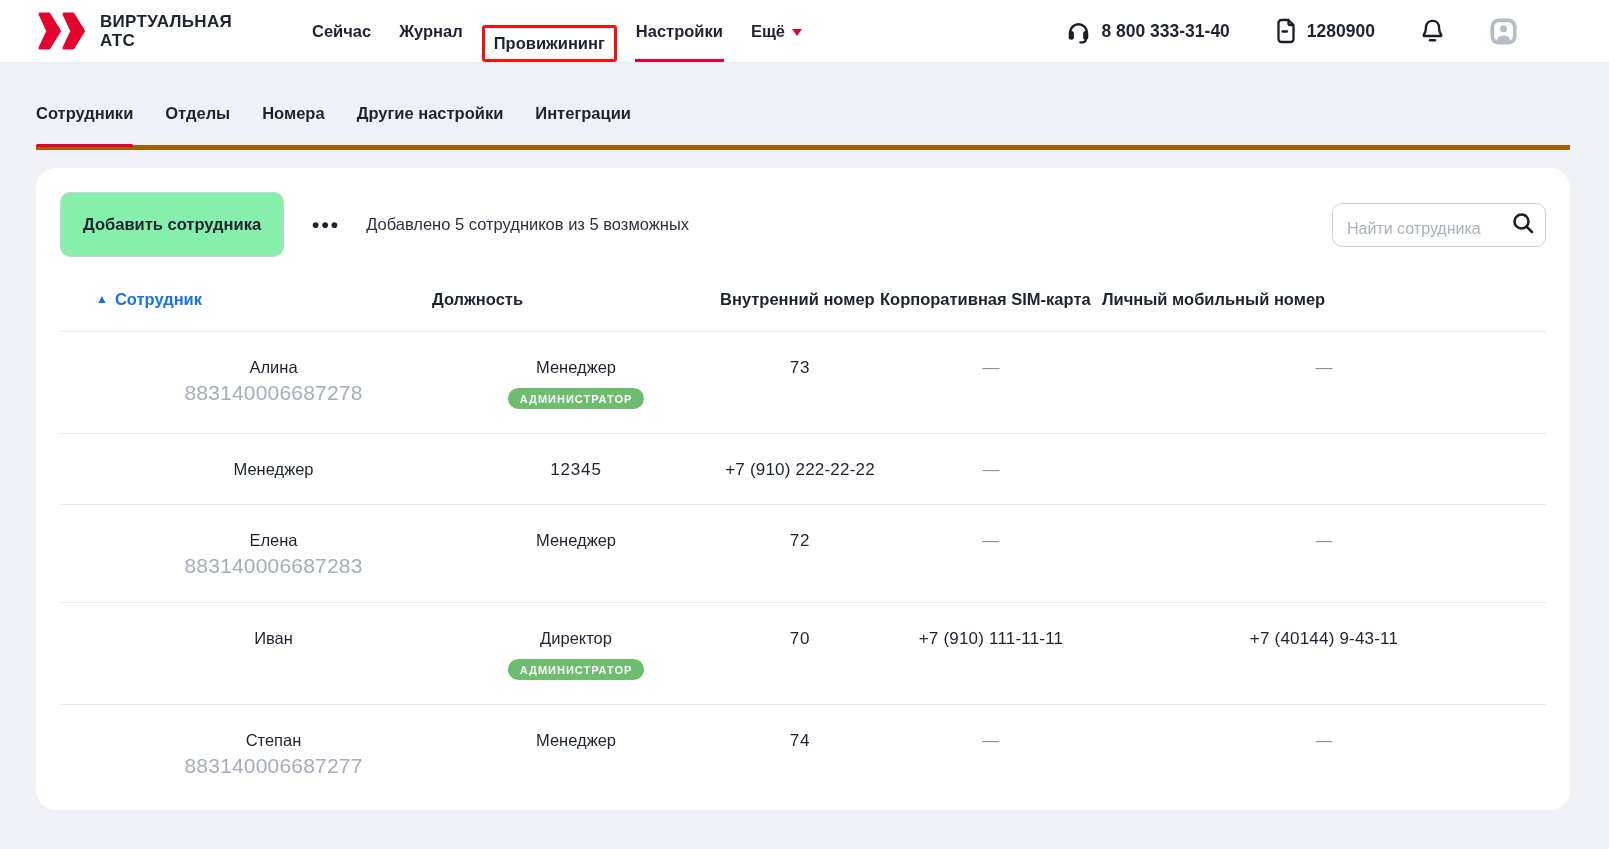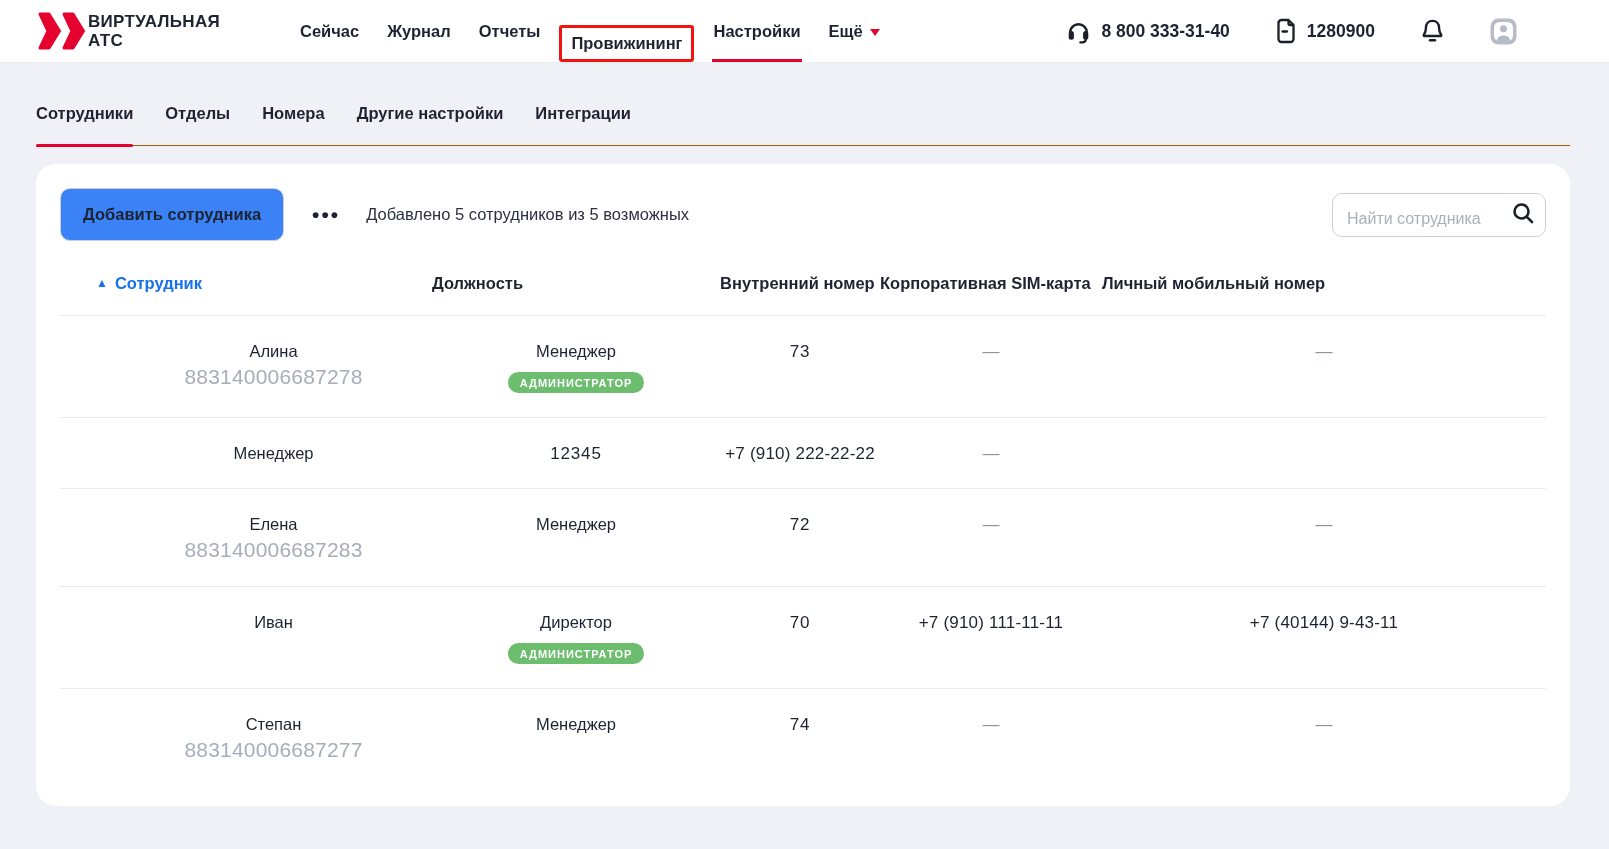--- a/index.html
+++ b/index.html
@@ -20,21 +20,21 @@
     background:var(--page-bg);
     font-family:"Liberation Sans", sans-serif;
     color:var(--ink);
   }
 
   
   .hdr{
     height:63px;background:#fff;display:flex;align-items:center;
     padding:0 92px 0 36px;border-bottom:1px solid #EAEDF2;position:relative;
   }
-  .logo{display:flex;align-items:center;cursor:pointer;}
+  .logo{display:flex;align-items:center;gap:12px;cursor:pointer;}
   .logo-text{font-weight:700;font-size:17px;line-height:19px;letter-spacing:.3px;}
   .nav{display:flex;align-items:flex-end;height:100%;margin-left:66px;}
   .nav-item{
     position:relative;height:100%;display:flex;align-items:center;gap:7px;
     padding:0 14px;font-weight:700;font-size:16.5px;cursor:pointer;white-space:nowrap;
   }
   .nav-item.active::after{
     content:"";position:absolute;left:13px;right:13px;bottom:0;height:3.5px;
     background:var(--brand-red);
   }
@@ -44,40 +44,40 @@
   }
   .caret{width:0;height:0;border-left:5px solid transparent;border-right:5px solid transparent;
     border-top:7px solid var(--brand-red);margin-top:2px;}
   .hdr-right{margin-left:auto;display:flex;align-items:center;gap:45px;}
   .hdr-group{display:flex;align-items:center;gap:10px;font-weight:700;font-size:17.5px;white-space:nowrap;}
   .icon-btn{display:flex;align-items:center;cursor:pointer;background:none;border:none;padding:0;}
 
   
   .tabs{
     display:flex;gap:32px;margin:0 39px 0 36px;padding-top:41px;
-    border-bottom:1px solid #a16207;
+    border-bottom:5px solid #a16207;
   }
   .tab{
     position:relative;font-weight:700;font-size:16.5px;padding-bottom:22px;
     cursor:pointer;white-space:nowrap;
   }
   .tab.active::after{
     content:"";position:absolute;left:0;right:0;bottom:-2px;height:3.5px;
     background:var(--brand-red);border-radius:2px;
   }
 
   
   .card{
     margin:18px 39px 0 36px;height:642px;background:#fff;border-radius:20px;
     padding:24px 24px 20px;
   }
   .toolbar{display:flex;align-items:center;}
   .btn-add{
-    background:#3b82f6;border:1px solid var(--border);border-radius:10px;
-    padding:16px 22px;font-weight:700;font-size:16.5px;color:var(--ink);
+    background:#86efac;border:1px solid var(--border);border-radius:10px;
+    padding:22px 22px;font-weight:700;font-size:16.5px;color:var(--ink);
     font-family:inherit;cursor:pointer;
   }
   .more-dots{
     margin-left:24px;font-size:21px;font-weight:700;letter-spacing:2px;
     background:none;border:none;color:var(--ink);cursor:pointer;line-height:1;padding:6px 4px;
     font-family:inherit;
   }
   .summary{margin-left:22px;font-size:16.5px;color:#2A3140;}
   .search{position:relative;margin-left:auto;width:214px;}
   .search input{
@@ -125,21 +125,20 @@
     </span>
     <span class="logo-text">
       <span>ВИРТУАЛЬНАЯ</span><br>
       <span>АТС</span>
     </span>
   </div>
 
   <nav class="nav">
     <a class="nav-item">Сейчас</a>
     <a class="nav-item">Журнал</a>
-    <a class="nav-item">Отчеты</a>
     <a class="nav-item highlighted">Провижининг</a>
     <a class="nav-item active">Настройки</a>
     <a class="nav-item">
       <span>Ещё</span>
       <span class="caret"></span>
     </a>
   </nav>
 
   <div class="hdr-right">
     <div class="hdr-group">

